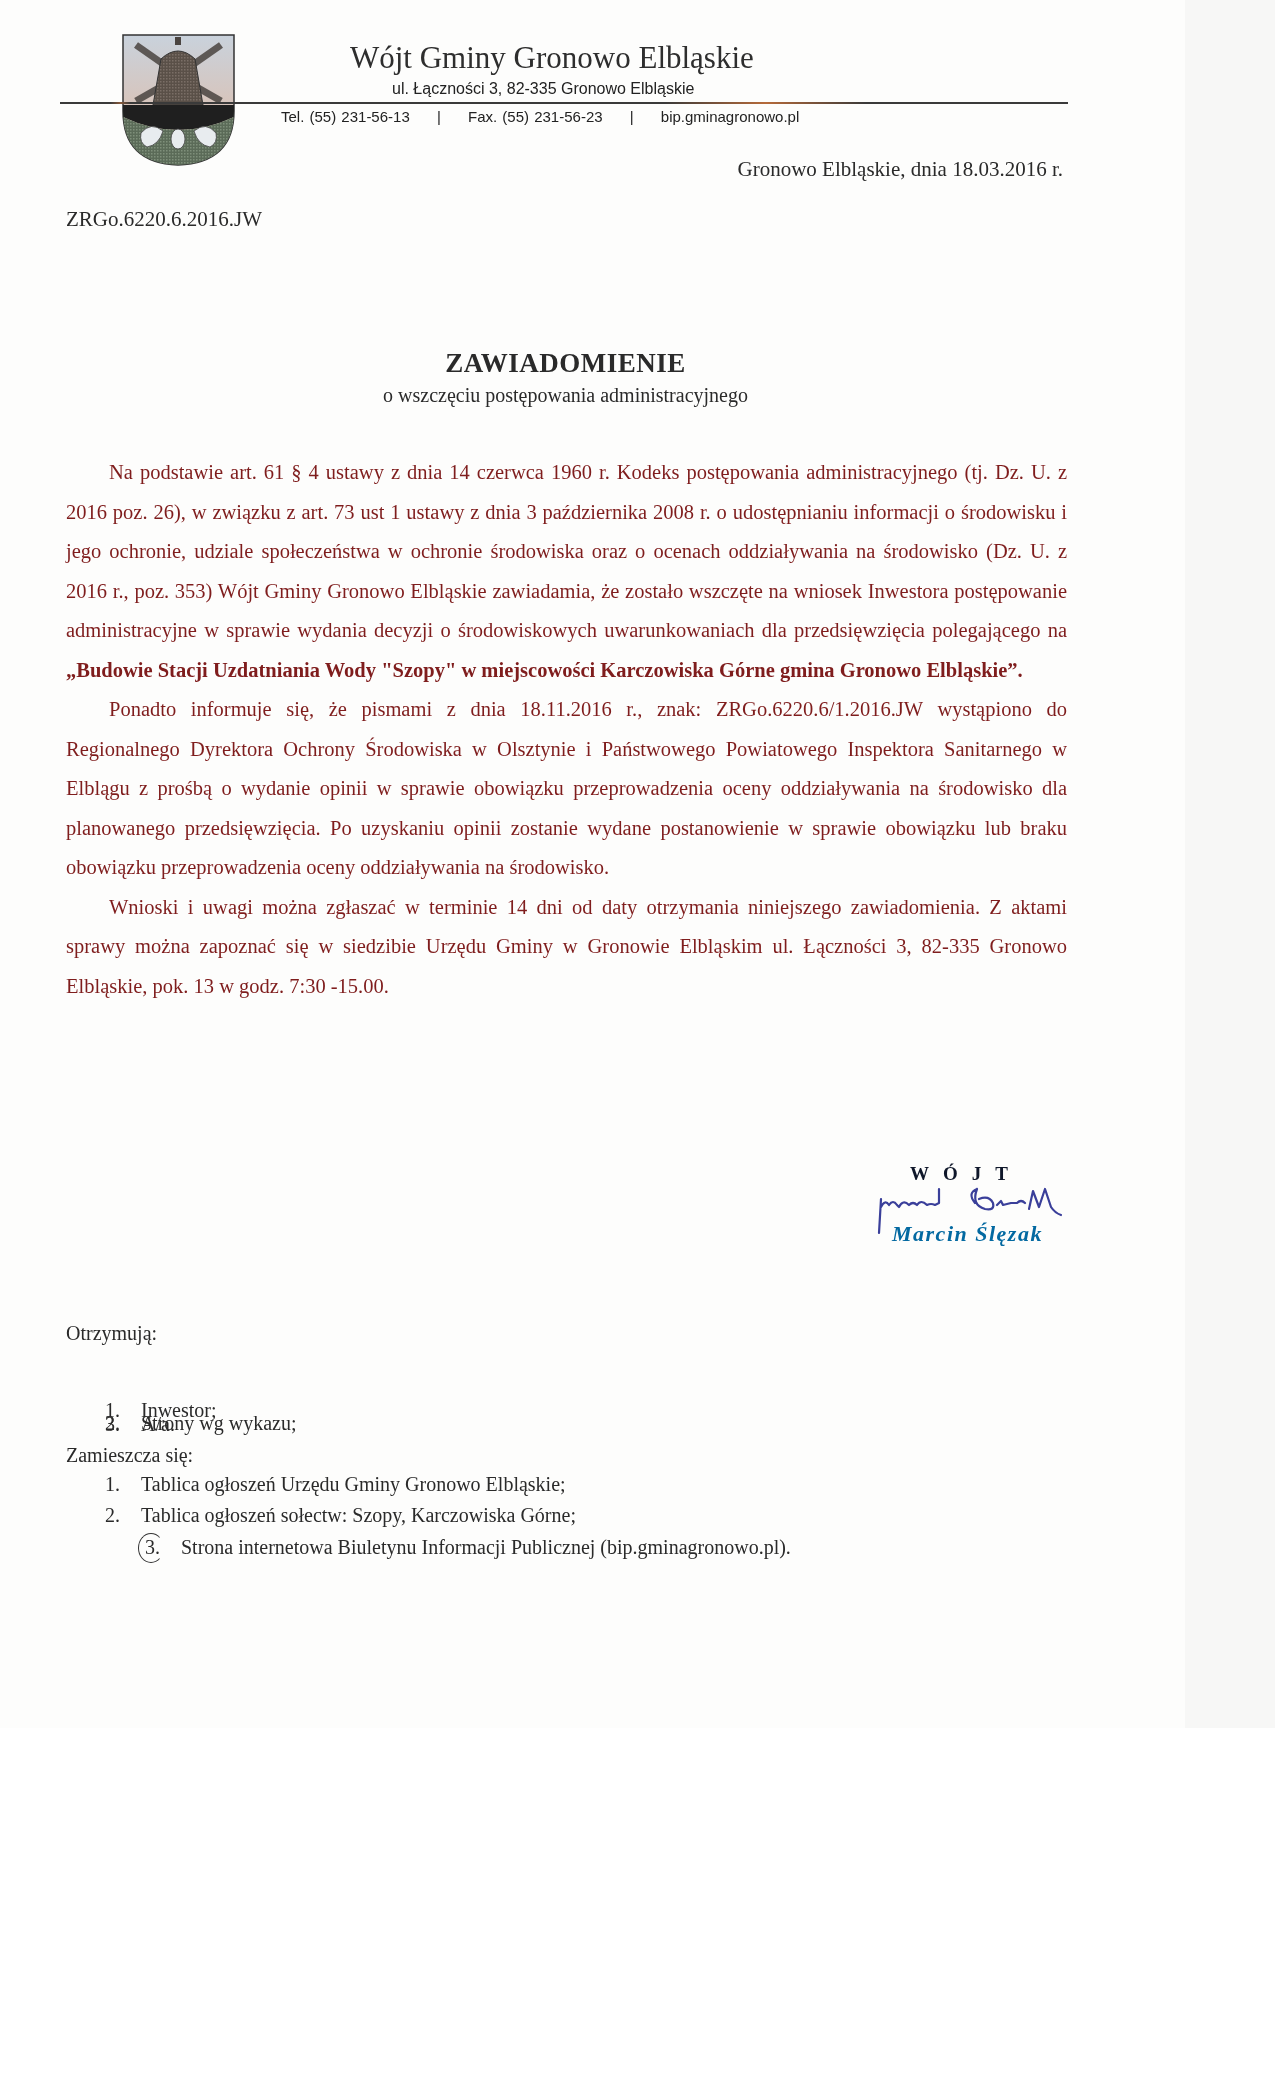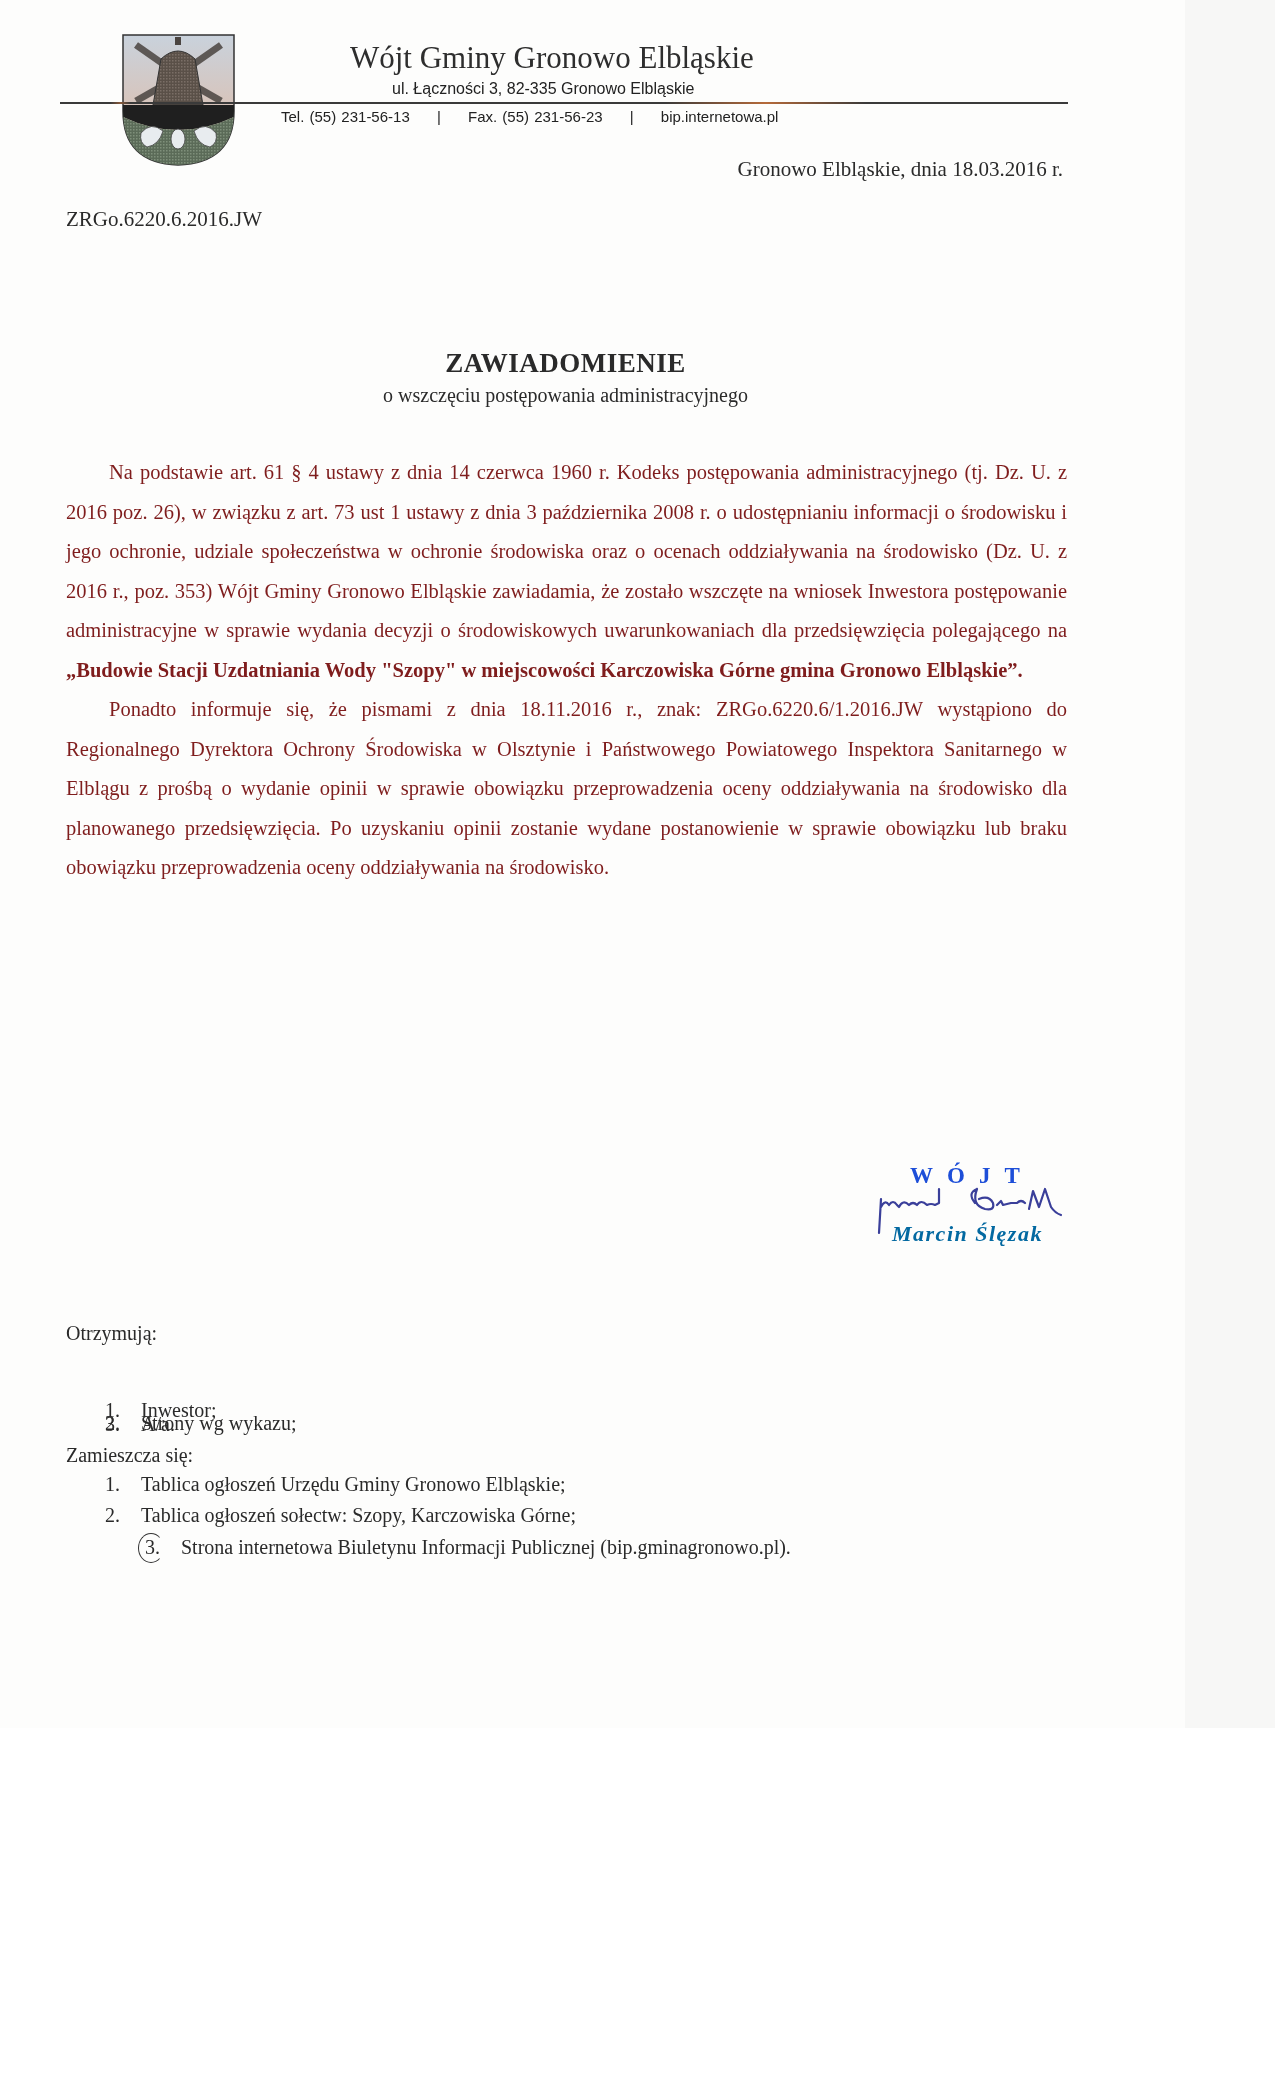--- a/index.html
+++ b/index.html
@@ -35,21 +35,21 @@
   
   .body-text {
     position: absolute; left: 66px; top: 453px; width: 1001px;
     font-size: 20.5px; line-height: 39.5px; text-align: justify; color: #7f1d1d;
     font-stretch: condensed;
   }
   .body-text p { margin: 0; text-indent: 43px; }
   .body-text b { font-weight: bold; }
 
   
-  .stamp-title { left: 910px; top: 1163px; font-size: 23px; font-weight: bold; color: #1d4ed8; letter-spacing: 14px; }
+  .stamp-title { left: 910px; top: 1163px; font-size: 19px; font-weight: bold; color: #0f172a; letter-spacing: 14px; }
   .signature { position: absolute; left: 875px; top: 1185px; width: 195px; height: 50px; }
   .stamp-name { left: 892px; top: 1221px; font-size: 22px; font-style: italic; font-weight: bold; color: #0369a1; letter-spacing: 1.5px; }
 
   
   .list-head { position: absolute; left: 66px; font-size: 20px; }
   .list-item { position: absolute; left: 105px; font-size: 20px; }
   .list-item .num { display: inline-block; width: 36px; }
   .circled { position: relative; }
   .circled::before {
     content: ""; position: absolute; left: -7px; top: -3px; width: 24px; height: 28px;
@@ -97,32 +97,33 @@
 </svg>
 
 <div class="abs hdr-title">Wójt Gminy Gronowo Elbląskie</div>
 <div class="abs hdr-addr">ul. Łączności 3, 82-335 Gronowo Elbląskie</div>
 <div class="hdr-rule"></div>
 <div class="abs hdr-contact">
   <span>Tel.  (55) 231-56-13</span>
   <span class="sep">|</span>
   <span>Fax. (55) 231-56-23</span>
   <span class="sep">|</span>
-  <span>bip.internetowa.pl</span>
+  <span>bip.gminagronowo.pl</span>
 </div>
 
 <div class="abs date">Gronowo Elbląskie, dnia 18.03.2016 r.</div>
 <div class="abs ref">ZRGo.6220.6.2016.JW</div>
 
 <div class="abs title">ZAWIADOMIENIE</div>
 <div class="abs subtitle">o wszczęciu postępowania administracyjnego</div>
 
 <div class="body-text">
   <p><span>Na podstawie art. 61 § 4  ustawy z dnia 14 czerwca 1960 r. Kodeks postępowania administracyjnego (tj. Dz. U. z 2016 poz. 26), w związku z art. 73 ust 1 ustawy z dnia 3 października 2008 r. o udostępnianiu informacji o środowisku i jego ochronie, udziale społeczeństwa w ochronie środowiska oraz o ocenach oddziaływania na środowisko (Dz. U. z  2016 r., poz. 353) Wójt Gminy Gronowo Elbląskie zawiadamia, że zostało wszczęte na wniosek Inwestora postępowanie administracyjne w sprawie wydania decyzji o środowiskowych uwarunkowaniach dla przedsięwzięcia polegającego na </span><b>„Budowie Stacji Uzdatniania Wody "Szopy" w miejscowości Karczowiska Górne gmina Gronowo Elbląskie”.</b></p>
   <p>Ponadto informuje się, że pismami z dnia 18.11.2016 r., znak: ZRGo.6220.6/1.2016.JW wystąpiono do Regionalnego Dyrektora Ochrony Środowiska w Olsztynie i Państwowego Powiatowego Inspektora Sanitarnego w Elblągu z prośbą o wydanie opinii w sprawie obowiązku przeprowadzenia oceny oddziaływania  na środowisko dla planowanego przedsięwzięcia. Po uzyskaniu opinii zostanie wydane postanowienie w sprawie obowiązku lub braku obowiązku przeprowadzenia oceny oddziaływania na środowisko.</p>
+  <p>Wnioski i uwagi można zgłaszać w terminie 14 dni od daty otrzymania niniejszego zawiadomienia. Z aktami sprawy można zapoznać się w siedzibie Urzędu Gminy w Gronowie Elbląskim ul. Łączności 3, 82-335 Gronowo Elbląskie, pok. 13 w godz. 7:30 -15.00.</p>
 </div>
 
 <div class="abs stamp-title">WÓJT</div>
 <svg class="signature" viewBox="0 0 195 50">
   <g fill="none" stroke="#3a3f9a" stroke-width="2.2" stroke-linecap="round" stroke-linejoin="round">
     <path d="M4,48 L6,14 M6,22 Q10,14 14,20 Q18,14 22,20 L24,22 Q28,14 34,20 Q38,16 42,20 Q46,14 52,20 Q56,18 60,20 L64,18 L64,4"></path>
     <path d="M100,18 Q92,8 102,4 M102,4 Q96,20 110,24 Q120,26 118,18 Q114,10 104,14"></path>
     <path d="M122,20 L126,16 L128,20 L136,18 L142,18 Q146,14 150,18"></path>
     <path d="M154,24 L158,6 L164,22 L170,4 L176,22 Q180,28 186,30"></path>
   </g>

